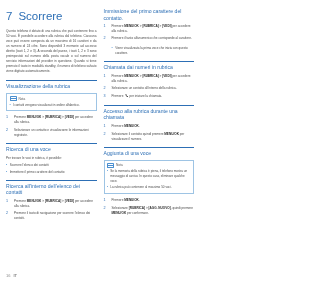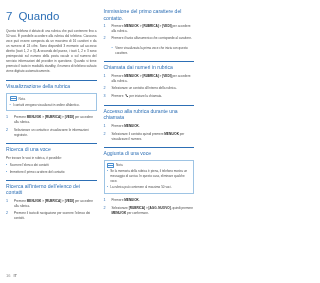--- a/index.html
+++ b/index.html
@@ -180,21 +180,21 @@
 <body>
 
 <div class="page">
 
   <div class="cols">
 
     <div class="col">
 
       <div class="chapter">
         <span class="chapter-num">7</span>
-        <span class="chapter-title">Quando</span>
+        <span class="chapter-title">Scorrere</span>
       </div>
 
       <p class="body-text">Questo telefono è dotato di una rubrica che può contenere fino a 50 voci. È possibile accedere alla rubrica dal telefono. Ciascuna voce può essere composta da un massimo di 16 caratteri e da un numero di 24 cifre. Sono disponibili 3 memorie ad accesso diretto (tasti 1, 2 e 3). A seconda del paese, i tasti 1, 2 e 3 sono preimpostati sul numero della posta vocale o sul numero del servizio informazioni del provider in questione. Quando si tiene premuto il tasto in modalità standby, il numero di telefono salvato viene digitato automaticamente.</p>
 
       <div class="section">
         <div class="rule"></div>
         <div class="sec-title">Visualizzazione della rubrica</div>
 
         <div class="note">
           <div class="note-head">

